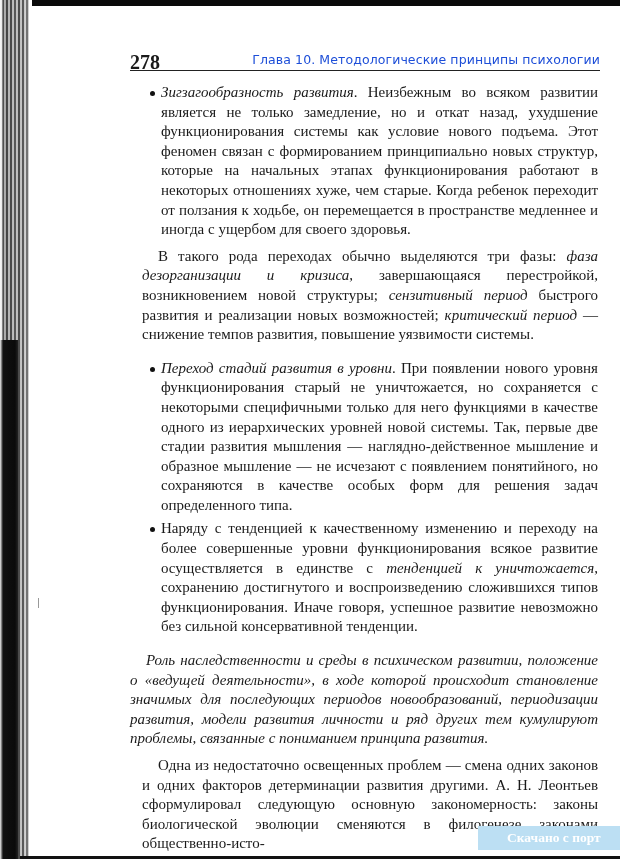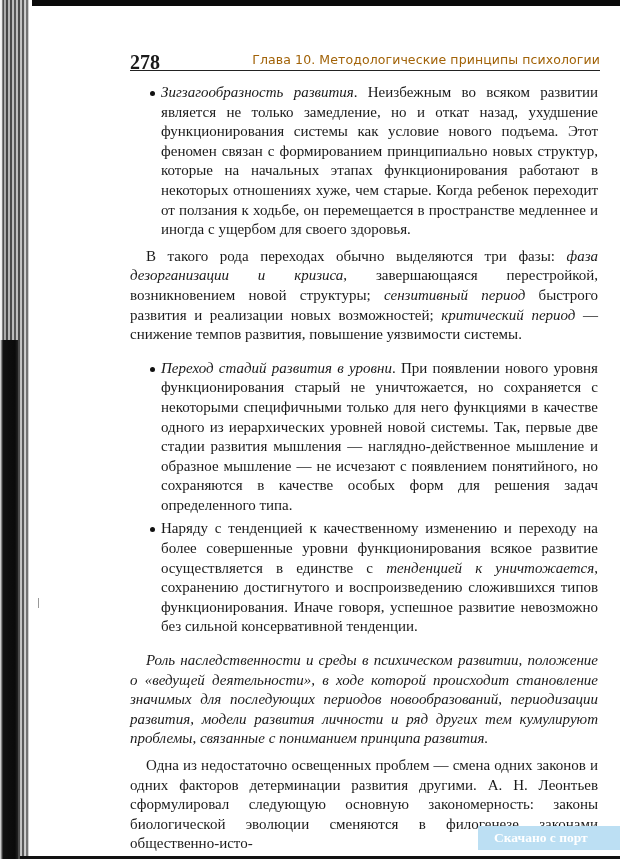--- a/index.html
+++ b/index.html
@@ -29,43 +29,43 @@
   .running-head {
     position: relative; height: 22px;
     border-bottom: 1.5px solid #222;
     font-family: "DejaVu Sans", "Liberation Sans", sans-serif;
   }
   .folio {
     position: absolute; left: 0; top: 3px;
     font-family: "Liberation Serif", serif; font-weight: bold; font-size: 20px;
   }
   .chapter-title {
-    position: absolute; right: 0; top: 4px; font-size: 12.5px; letter-spacing: 0.1px; color: #a16207;
+    position: absolute; right: 0; top: 4px; font-size: 12.5px; letter-spacing: 0.1px; color: #1d4ed8;
   }
   .body-text {
     font-size: 15px; line-height: 19.6px; text-align: justify;
     margin-top: 12px; width: 468px;
   }
   .bullet-item { position: relative; padding-left: 31px; }
   .bullet-item::before {
     content: ""; position: absolute; left: 20px; top: 8px; width: 5px; height: 5px;
     border-radius: 50%; background: #111;
   }
   .bullet-item + .bullet-item { margin-top: 4px; }
   .para { text-indent: 16px; margin-top: 4px; }
   .para.first-after-list { margin-top: 14px; font-style: italic; }
-  .para.gap-small { margin-top: 7px; }
+  .para.gap-small { margin-top: 7px; margin-left: 12px; }
   .em { font-style: italic; }
   .stray-mark { position: absolute; left: 38px; top: 598px; width: 1px; height: 10px; background: #999; }
   .watermark {
     position: absolute; left: 478px; top: 826px; width: 142px; height: 24px;
     background: #bcdff3;
     color: #ffffff; font-weight: bold; font-size: 13.5px;
     font-family: "Liberation Serif", serif;
-    line-height: 24px; padding-left: 16px; box-sizing: border-box; white-space: nowrap; overflow: hidden;
+    line-height: 24px; padding-left: 29px; box-sizing: border-box; white-space: nowrap; overflow: hidden;
   }
 </style>
 </head>
 <body>
 
 <div class="top-edge"></div>
 <div class="binding"></div>
 <div class="binding-dark"></div>
 <div class="stray-mark"></div>
 

